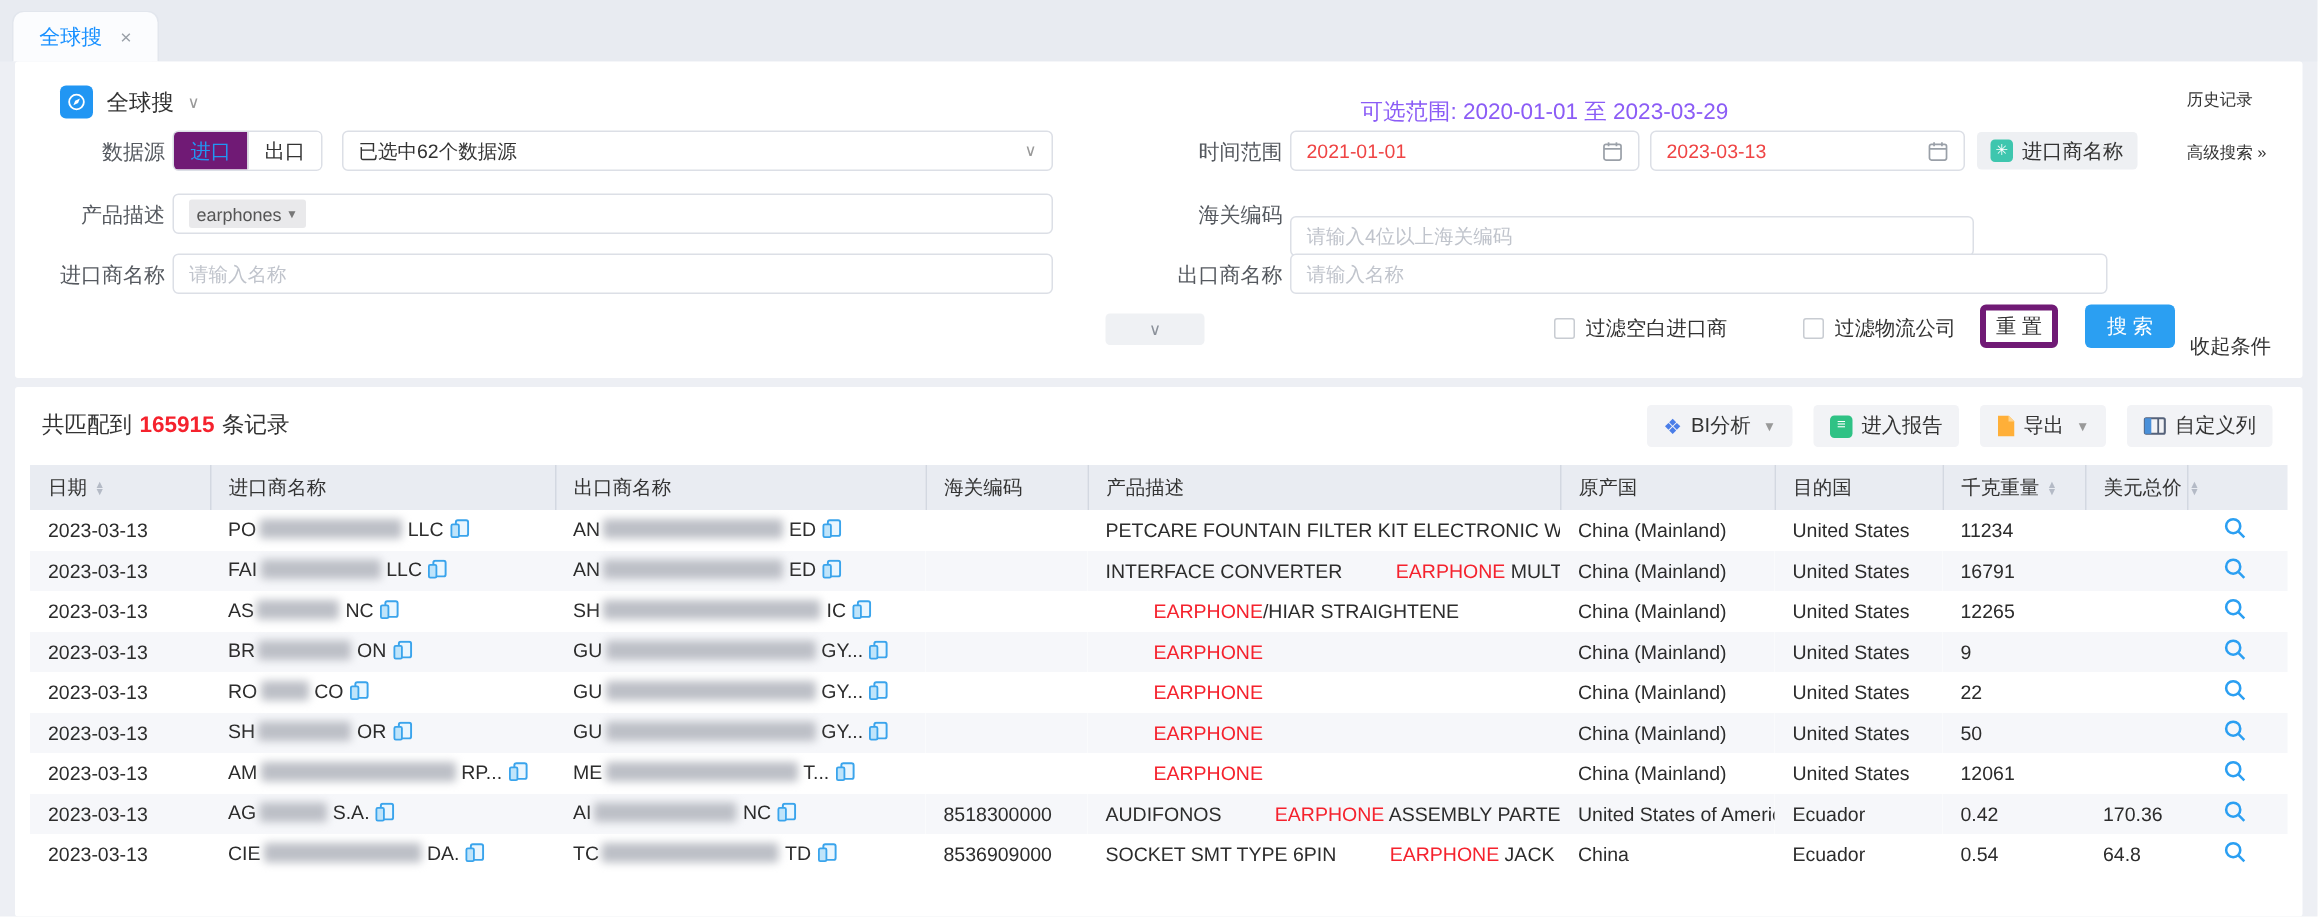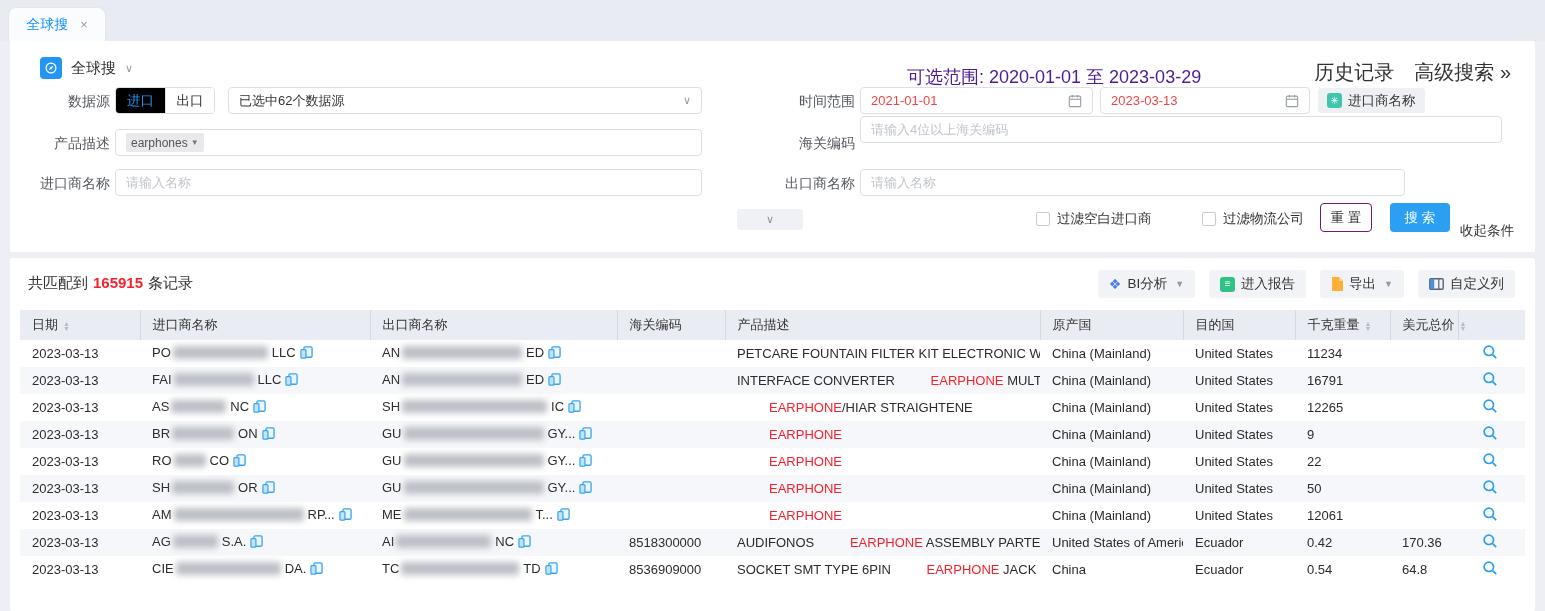--- a/index.html
+++ b/index.html
@@ -23,50 +23,50 @@
   
   .panel { position:absolute; background:#fff; border-radius:2px; }
   #searchPanel { left:10px; top:41px; width:1525px; height:211px; }
   #resultsPanel { left:10px; top:258px; width:1525px; height:353px; }
   
   .module { position:absolute; left:30px; top:16px; display:flex; align-items:center; gap:9px; }
   .module-icon { width:22px; height:22px; background:#2196f3; border-radius:4px;
     display:flex; align-items:center; justify-content:center; }
   .module-title { font-size:15px; color:#333; }
   .chev { color:#999; font-size:11px; }
-  .top-links { position:absolute; right:24px; top:18px; display:flex; gap:20px; font-size:20px; color:#333; }
+  .top-links { position:absolute; right:24px; top:18px; display:flex; gap:20px; font-size:11px; color:#333;flex-direction:column; }
   .top-links span { cursor:pointer; }
-  .hint { position:absolute; left:897px; top:24px; font-size:18px; color:#4c1d95; }
+  .hint { position:absolute; left:897px; top:24px; font-size:15px; color:#8b5cf6; }
   
   .flabel { position:absolute; font-size:14px; color:#55595f; text-align:right; width:90px; }
   .field {
     position:absolute; height:27px; border:1px solid #dcdfe6; border-radius:4px;
     background:#fff; display:flex; align-items:center; padding:0 10px; font-size:13px;
   }
   input.raw { border:none; outline:none; width:100%; font-size:13px; font-family:inherit; color:#ef4444; background:transparent; }
   input.raw::placeholder { color:#c0c4cc; }
   .toggle { position:absolute; left:105px; top:46px; display:flex; border:1px solid #dcdfe6; border-radius:4px; overflow:hidden; height:27px; }
   .toggle > div { width:49px; display:flex; align-items:center; justify-content:center; font-size:13.5px; cursor:pointer; }
-  .toggle .on  { background:#000000; color:#2196f3;text-align:center; }
+  .toggle .on  { background:#701a75; color:#2196f3;text-align:center; }
   .toggle .off { background:#fff; color:#333; border-left:1px solid #dcdfe6; }
   .sel-chev { margin-left:auto; color:#999; font-size:11px; }
   .tag { background:#e9e9eb; color:#555; border-radius:2px; height:19px; padding:0 5px;
     display:inline-flex; align-items:center; font-size:12px; gap:3px; }
   .tag .dn { font-size:8px; color:#777; }
   .cal { margin-left:auto; display:flex; }
   .quick-btn { position:absolute; left:1308px; top:47px; height:25px; background:#eef0f3; border-radius:3px;
     display:flex; align-items:center; gap:6px; padding:0 9px; font-size:13.5px; cursor:pointer; }
   .qicon { width:15px; height:15px; background:#3ec6ae; border-radius:3px; color:#fff;
     font-size:10px; display:inline-flex; align-items:center; justify-content:center; }
   .expand-pill { position:absolute; left:727px; top:168px; width:66px; height:21px; background:#eff1f4;
     border-radius:3px; display:flex; align-items:center; justify-content:center; color:#8b919a; font-size:11px; cursor:pointer; }
   .chk { position:absolute; top:169px; display:flex; align-items:center; gap:7px; font-size:13.5px; color:#333; cursor:pointer; }
   .box { width:14px; height:14px; border:1px solid #c8ccd2; border-radius:2px; background:#fff; }
   .btn-reset { position:absolute; left:1310px; top:162px; width:52px; height:29px; background:#fff;
-    border:1px solid #701a75; border-radius:4px; font-size:13.5px; color:#333; cursor:pointer;
+    border:4px solid #701a75; border-radius:4px; font-size:13.5px; color:#333; cursor:pointer;
     display:flex; align-items:center; justify-content:center; }
   .btn-search { position:absolute; left:1380px; top:162px; width:60px; height:29px; background:#2b9ff2;
     border:none; border-radius:4px; font-size:13.5px; color:#fff; cursor:pointer;
     display:flex; align-items:center; justify-content:center; }
   .collapse { position:absolute; left:1450px; top:169px; font-size:13.5px; color:#333; cursor:pointer;margin-top:12px; }
   
   .match { position:absolute; left:18px; top:16px; font-size:15px; color:#333; }
   .match b { color:#f5222d; font-weight:bold; margin:0 5px; }
   .toolbar { position:absolute; right:20px; top:12px; display:flex; gap:14px; }
   .tbtn { height:28px; background:#f2f3f6; border-radius:3px; display:flex; align-items:center;
@@ -160,21 +160,21 @@
 
   <div class="flabel" style="left:10px; top:94px;">产品描述</div>
   <div class="field" style="left:105px; top:88px; width:587px;">
     <span class="tag">
       <span>earphones</span>
       <span class="dn">▼</span>
     </span>
   </div>
 
   <div class="flabel" style="left:755px; top:94px;">海关编码</div>
-  <div class="field" style="left:850px; top:75px; width:642px;">
+  <div class="field" style="left:850px; top:103px; width:456px;">
     <input class="raw" placeholder="请输入4位以上海关编码" style="">
   </div>
 
   <div class="flabel" style="left:10px; top:134px;">进口商名称</div>
   <div class="field" style="left:105px; top:128px; width:587px;">
     <input class="raw" placeholder="请输入名称" style="">
   </div>
 
   <div class="flabel" style="left:755px; top:134px;">出口商名称</div>
   <div class="field" style="left:850px; top:128px; width:545px;">

